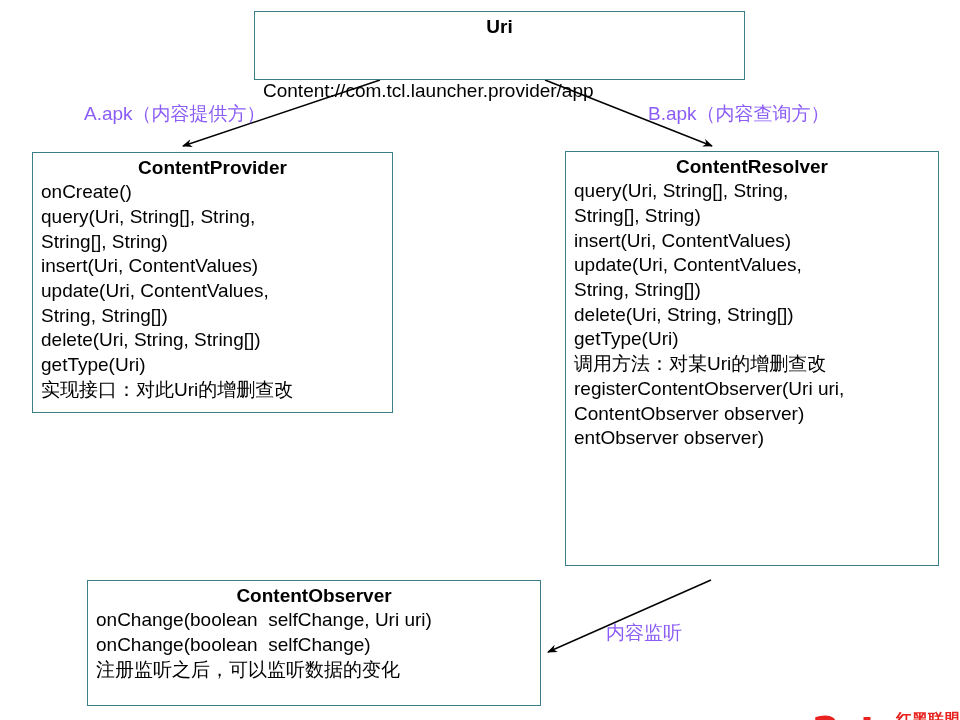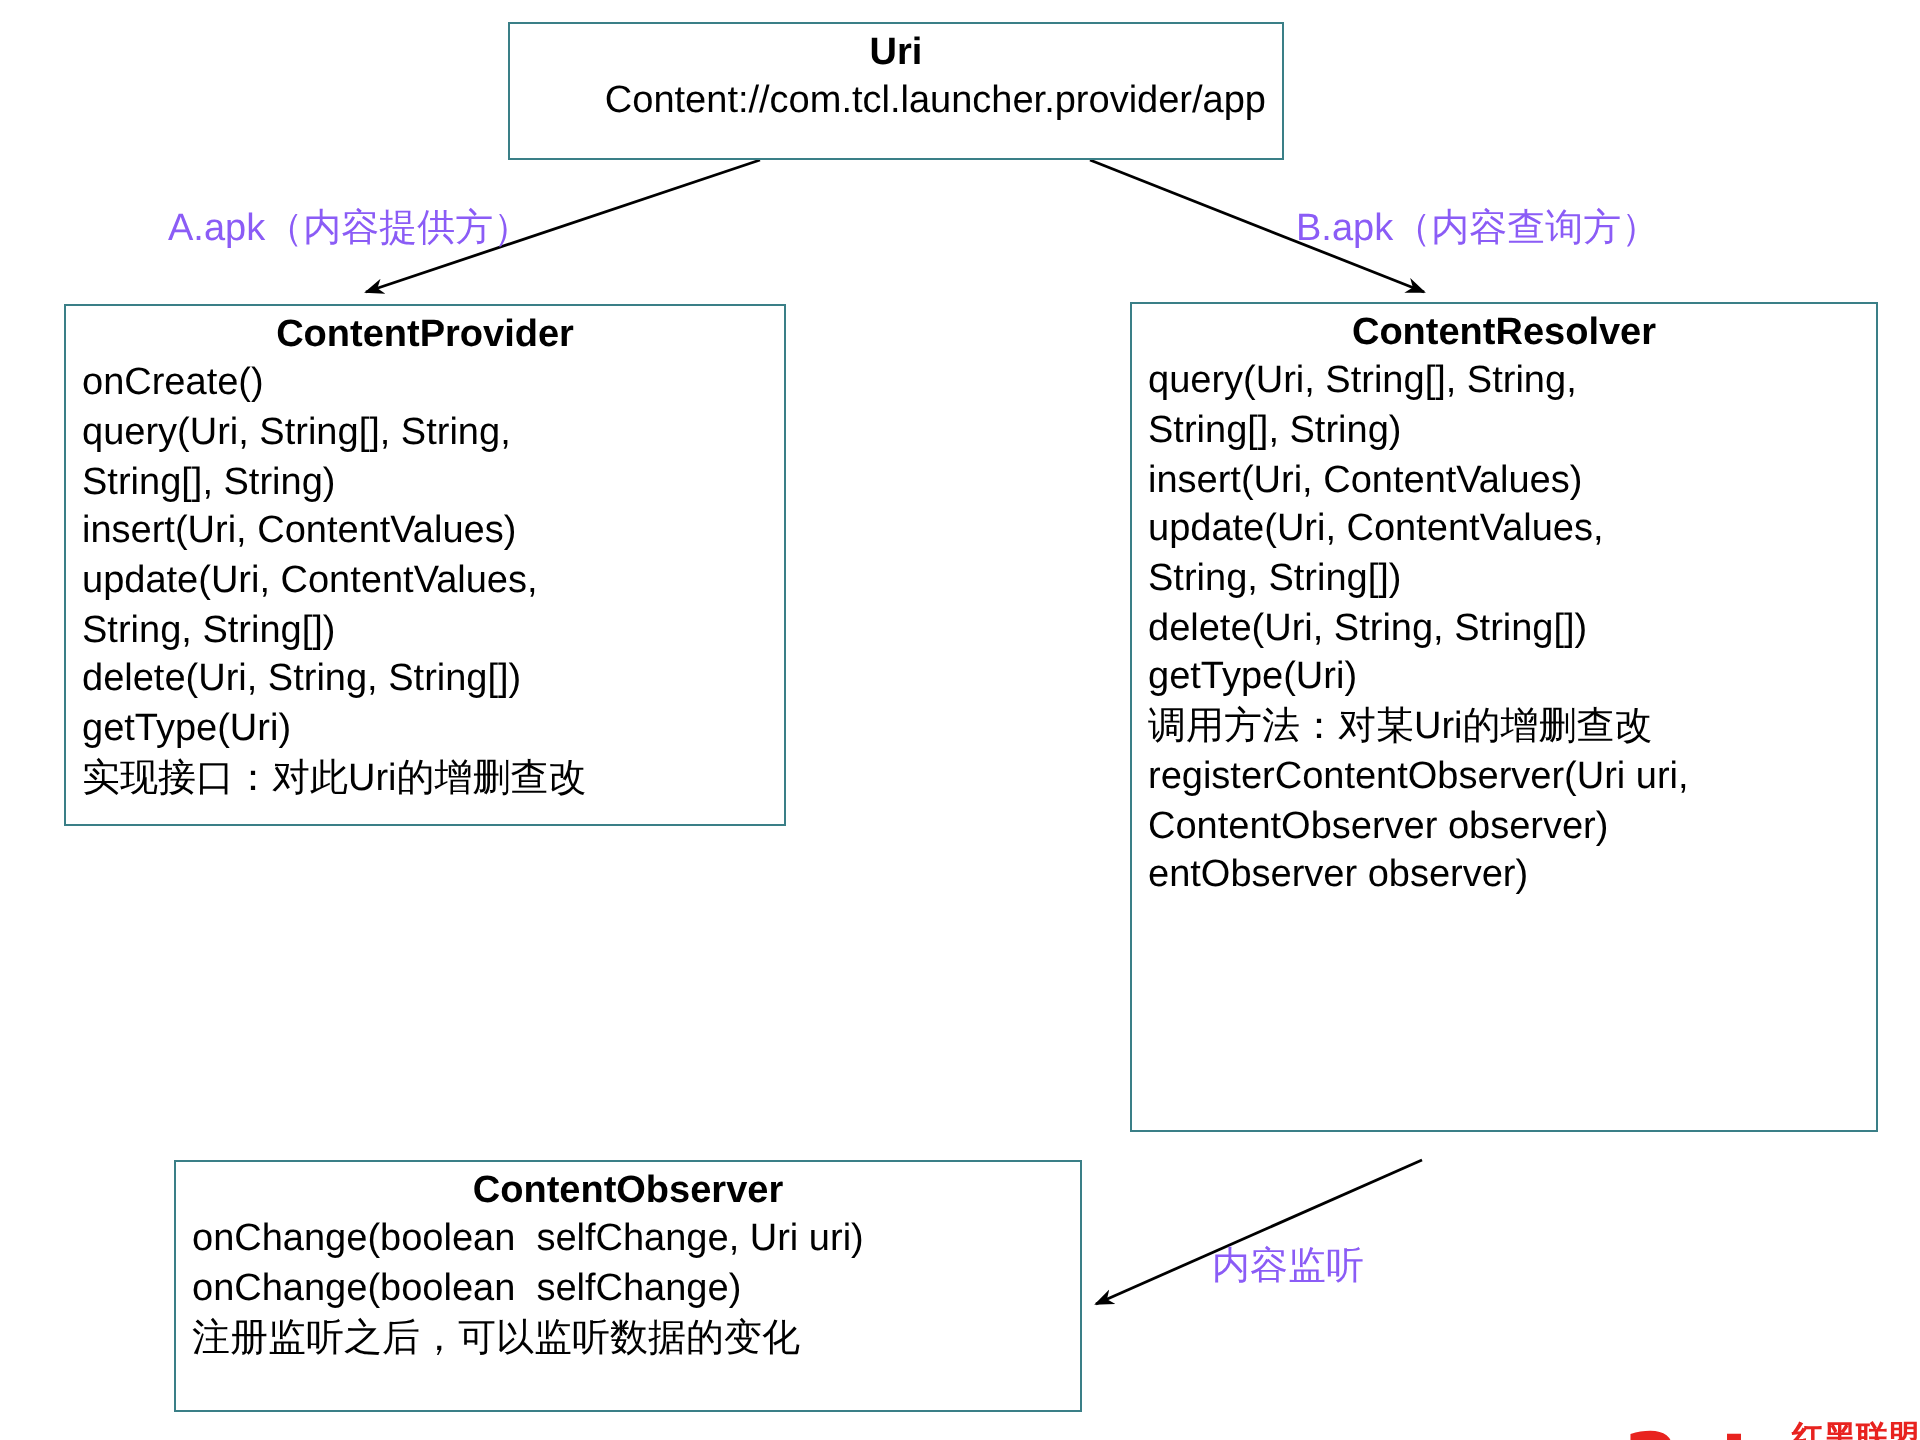--- a/index.html
+++ b/index.html
@@ -45,21 +45,21 @@
   }
   .edge-svg {
     position: absolute;
     left: 0;
     top: 0;
     width: 960px;
     height: 720px;
     pointer-events: none;
   }
   
-  #box-uri        { left: 254px; top: 11px;  width: 388px; height: 69px; }
+  #box-uri        { left: 254px; top: 11px;  width: 491px; height: 69px; }
   #box-provider   { left: 32px;  top: 152px; width: 361px; height: 261px; }
   #box-resolver   { left: 565px; top: 151px; width: 374px; height: 415px; }
   #box-observer   { left: 87px;  top: 580px; width: 454px; height: 126px; }
 
   #label-a { left: 84px;  top: 101px; }
   #label-b { left: 648px; top: 101px; }
   #label-watch { left: 606px; top: 620px; }
 
   
   #watermark {
@@ -118,21 +118,21 @@
 
     <line x1="380" y1="80" x2="183" y2="146" stroke="#000000" stroke-width="1.4" marker-end="url(#arrowhead)"></line>
 
     <line x1="545" y1="80" x2="712" y2="146" stroke="#000000" stroke-width="1.4" marker-end="url(#arrowhead)"></line>
 
     <line x1="711" y1="580" x2="548" y2="652" stroke="#000000" stroke-width="1.4" marker-end="url(#arrowhead)"></line>
   </svg>
 
   <div class="node-box" id="box-uri">
     <div class="node-title">Uri</div>
-    <div class="node-line" style="text-align:right;">Content://com.tcl.launcher.provider/app</div>
+    <div class="node-line" style="text-align:left;margin-top:40px;">Content://com.tcl.launcher.provider/app</div>
   </div>
 
   <div class="node-box" id="box-provider">
     <div class="node-title">ContentProvider</div>
     <div class="node-line">onCreate()</div>
     <div class="node-line">query(Uri, String[], String,</div>
     <div class="node-line">String[], String)</div>
     <div class="node-line">insert(Uri, ContentValues)</div>
     <div class="node-line">update(Uri, ContentValues,</div>
     <div class="node-line">String, String[])</div>

